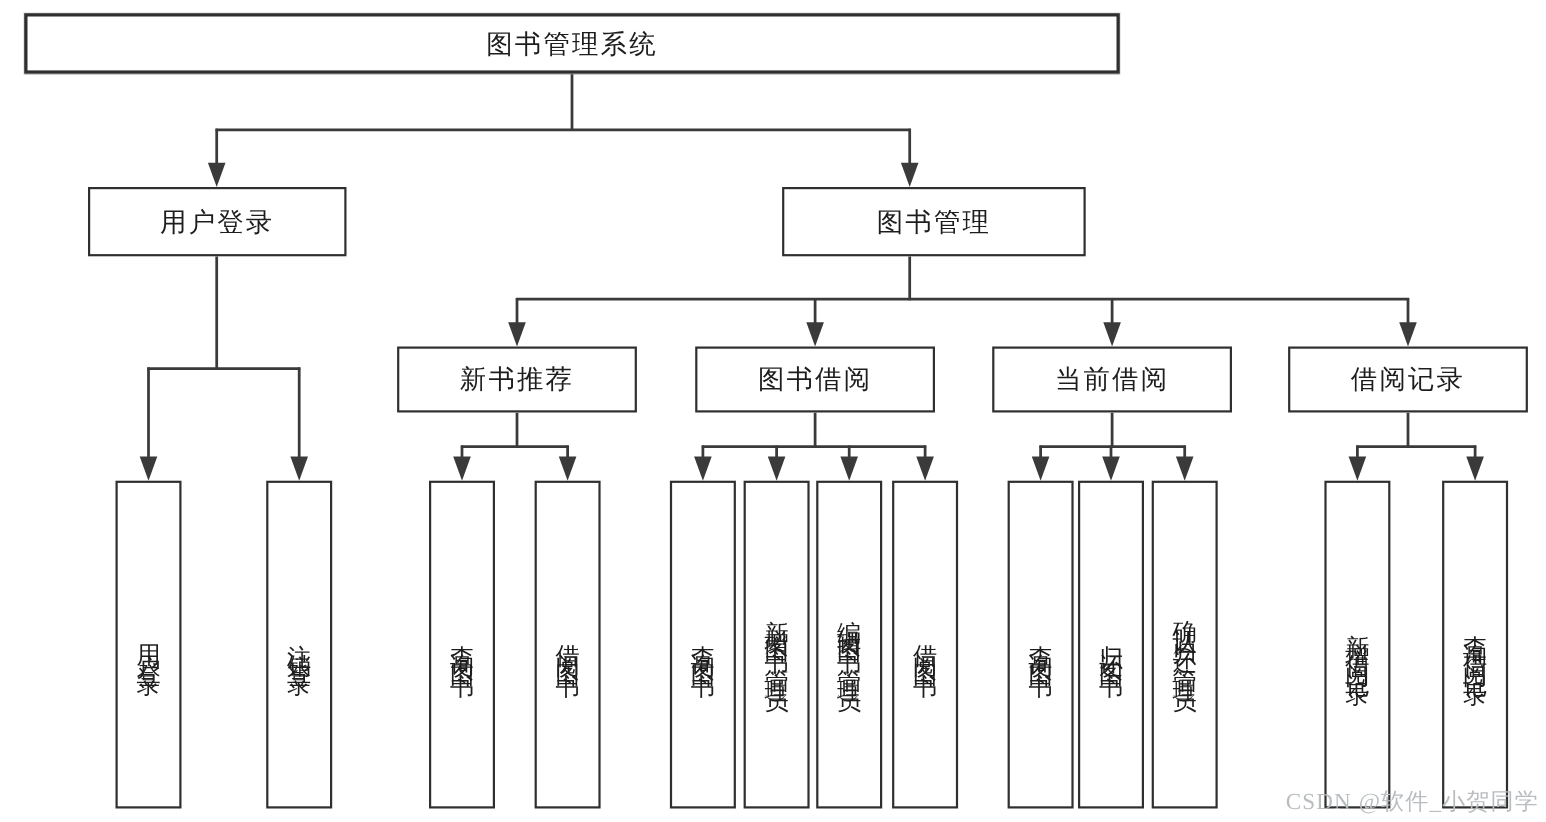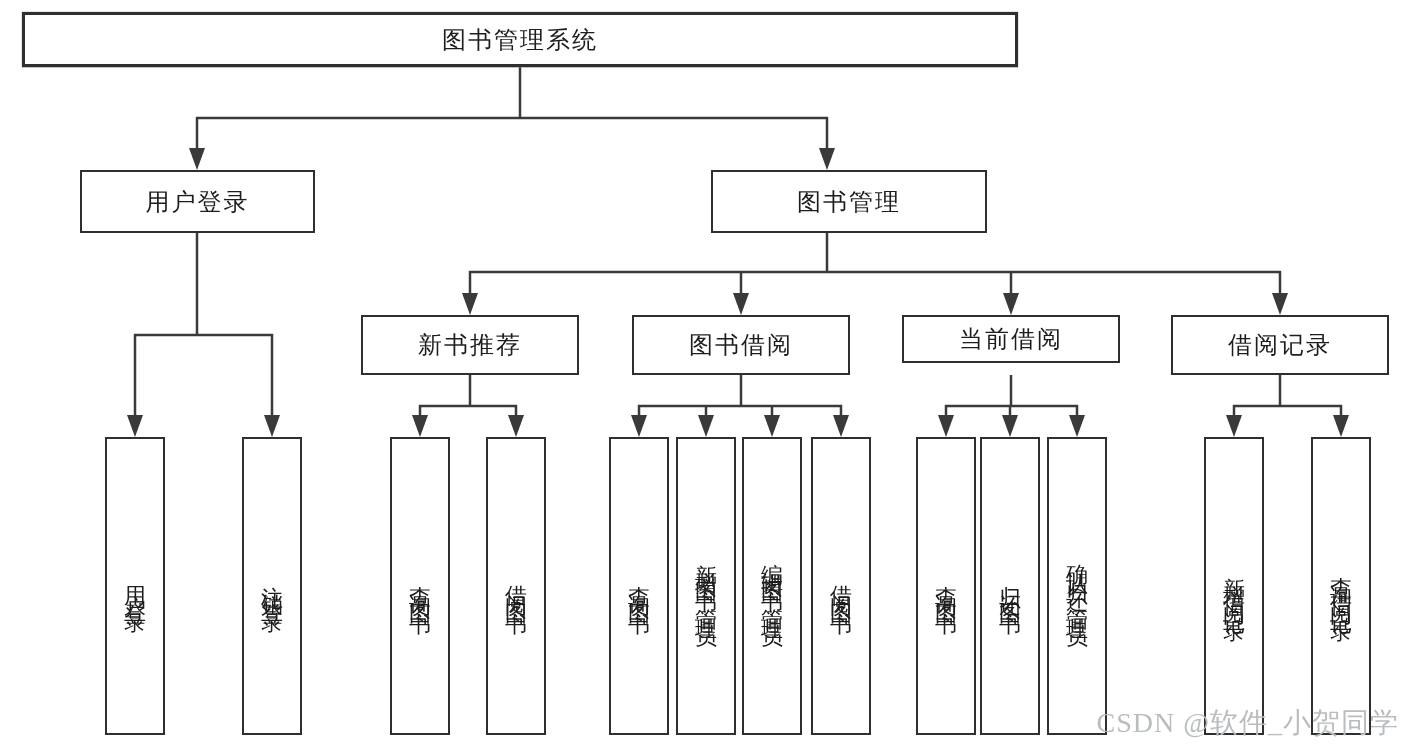--- a/index.html
+++ b/index.html
@@ -23,21 +23,21 @@
   }
   .box.root{border-width:3px; box-shadow:0 1px 0 rgba(120,120,120,.35),0 0 0 1px rgba(160,160,160,.25);}
   .hlabel{font-size:24px; letter-spacing:2px; white-space:nowrap;}
   .vtext{
     writing-mode:vertical-rl; text-orientation:mixed;
     font-size:22px; letter-spacing:9px; line-height:1;
     white-space:nowrap;
   }
   #watermark{
     position:absolute; right:6px; bottom:5px;
-    font-size:28px; color:var(--watermark); letter-spacing:1px;
+    font-size:21px; color:var(--watermark); letter-spacing:1px;
     white-space:nowrap; z-index:5;
   }
 </style>
 </head>
 <body>
 
 <div id="canvas">
 
   <svg id="connectors" viewBox="0 0 1405 747" xmlns="http://www.w3.org/2000/svg">
 
@@ -125,21 +125,21 @@
   <div class="box" style="left:711px;top:170px;width:276px;height:63px">
     <span class="hlabel">图书管理</span>
   </div>
 
   <div class="box" style="left:632px;top:315px;width:218px;height:60px">
     <span class="hlabel">图书借阅</span>
   </div>
   <div class="box" style="left:361px;top:315px;width:218px;height:60px">
     <span class="hlabel">新书推荐</span>
   </div>
-  <div class="box" style="left:902px;top:315px;width:218px;height:48px">
+  <div class="box" style="left:902px;top:315px;width:218px;height:60px">
     <span class="hlabel">当前借阅</span>
   </div>
   <div class="box" style="left:1171px;top:315px;width:218px;height:60px">
     <span class="hlabel">借阅记录</span>
   </div>
 
   <div class="box" style="left:105px;top:437px;width:60px;height:298px">
     <span class="vtext">用户登录</span>
   </div>
   <div class="box" style="left:242px;top:437px;width:60px;height:298px">

